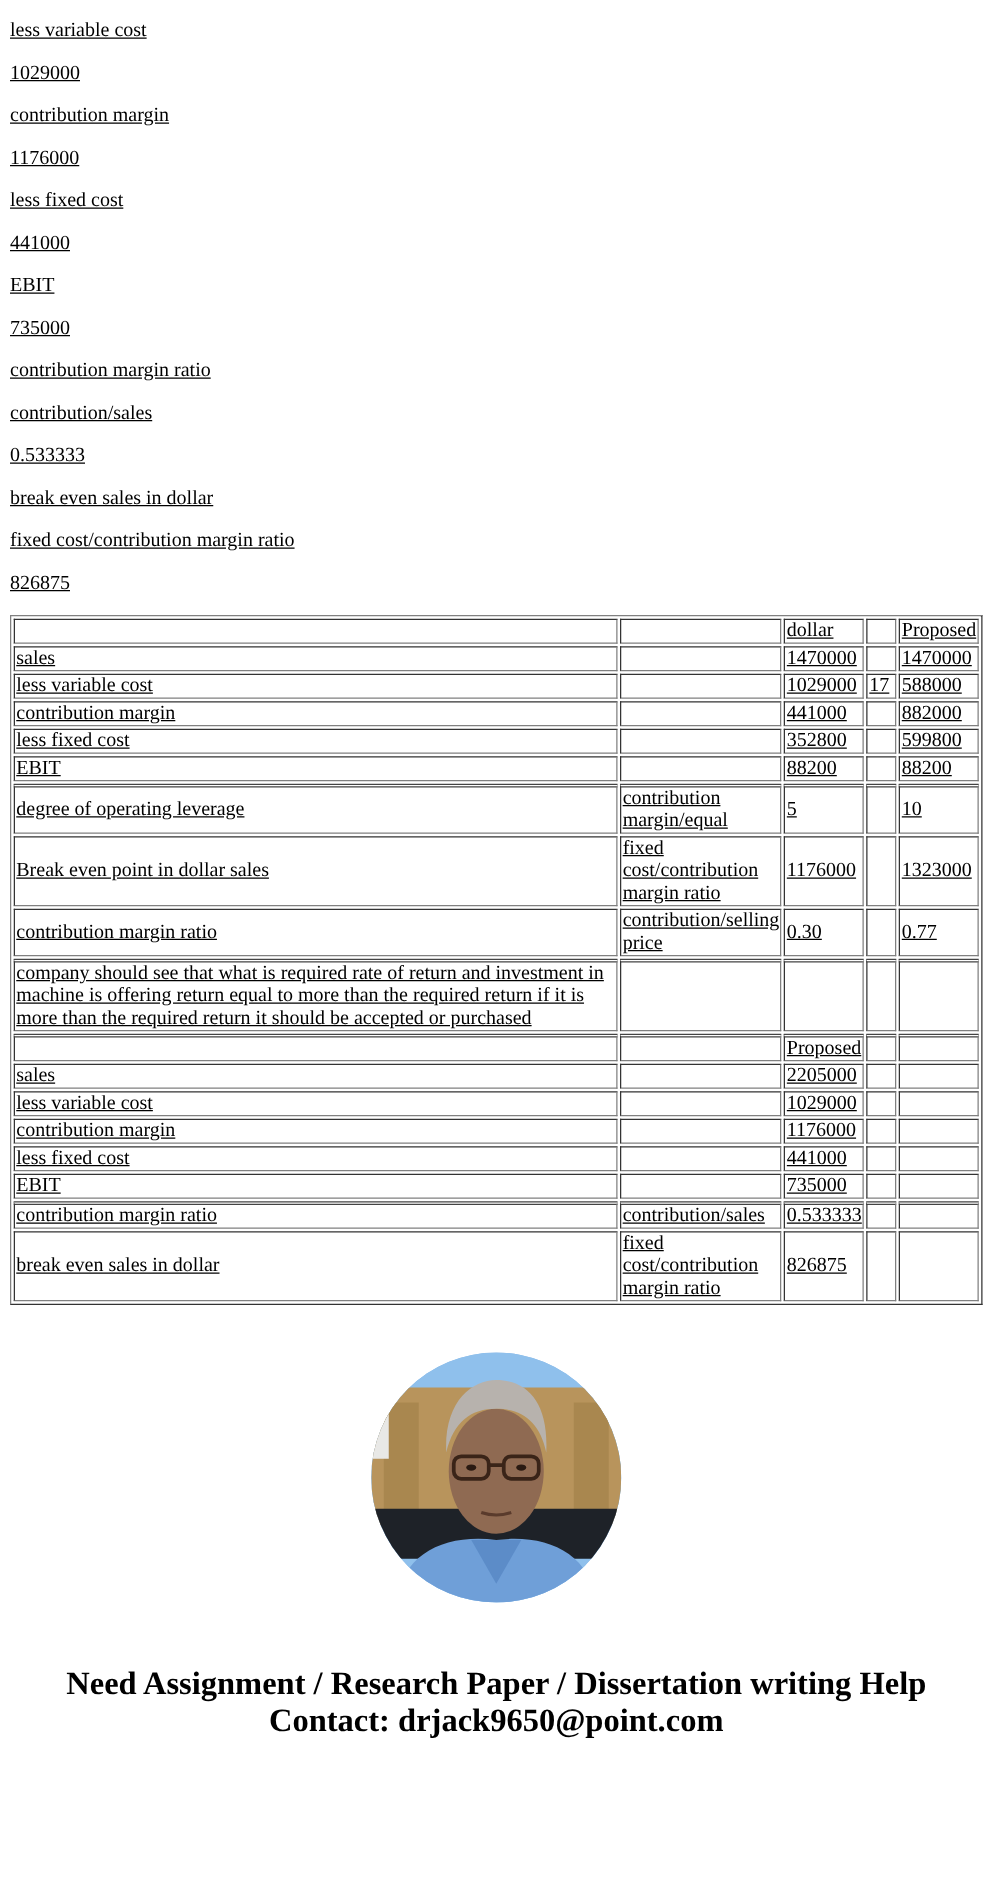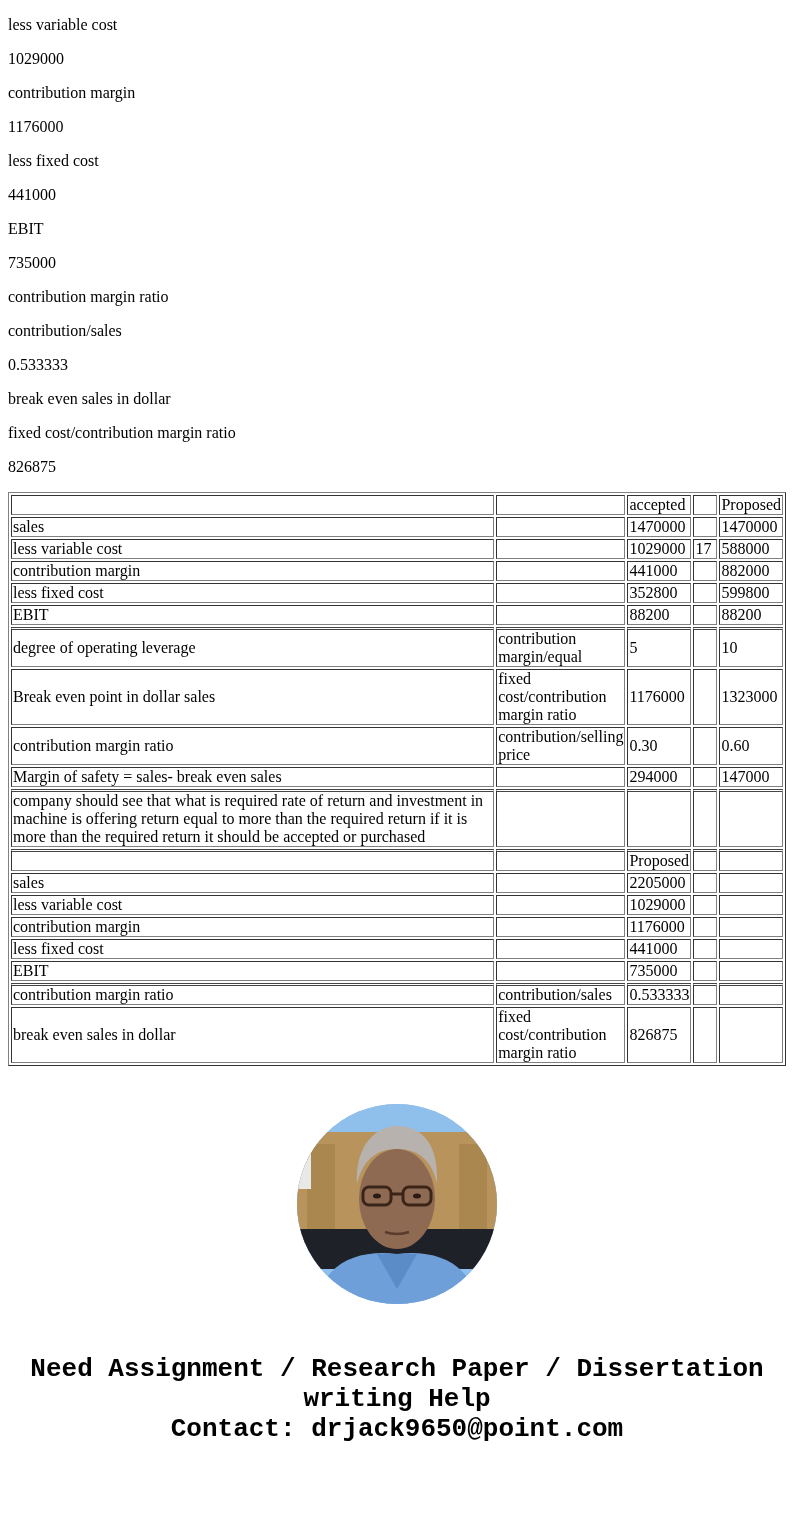--- a/index.html
+++ b/index.html
@@ -2,21 +2,21 @@
 <html><head>
   <meta charset="utf-8">
   <style>
     html, body { margin: 0; padding: 0; background: #ffffff; }
     body {
       width: 794px;
       font-family: "Liberation Serif", serif;
       font-size: 16px;
       color: #000000;
     }
-    .content { padding: 0 8px; }
+    .content { padding: 0 8px; text-decoration: underline; }
     .content p { margin: 16px 0; line-height: 18px; }
     .content p:first-child { margin-top: 16px; }
 
     table.calc {
       border-collapse: separate;
       border-spacing: 2px;
       border: 1px solid #808080;
       border-right-color: #333;
       border-bottom-color: #333;
       width: 778px;
@@ -48,21 +48,21 @@
     .avatar {
       width: 200px;
       height: 200px;
       border-radius: 50%;
       overflow: hidden;
       position: relative;
       background: #8ab8e8;
     }
     .footer {
       text-align: center;
-      font-family: Liberation Mono, monospace;
+      font-family: Liberation Serif, serif;
       font-weight: bold;
       font-size: 26px;
       line-height: 30px;
       margin-top: 50px;
       padding: 0 20px;
     }
   </style>
 </head>
 <body>
 
@@ -90,21 +90,21 @@
         <col class="c2">
         <col class="c3">
         <col class="c4">
         <col class="c5">
     </colgroup>
 
     <tbody>
       <tr>
         <td></td>
         <td></td>
-        <td>accepted</td>
+        <td>dollar</td>
         <td></td>
         <td>Proposed</td>
       </tr>
       <tr>
         <td>sales</td>
         <td></td>
         <td>1470000</td>
         <td></td>
         <td>1470000</td>
       </tr>
@@ -151,28 +151,21 @@
         <td>fixed cost/contribution margin ratio</td>
         <td>1176000</td>
         <td></td>
         <td>1323000</td>
       </tr>
       <tr>
         <td>contribution margin ratio</td>
         <td>contribution/selling price</td>
         <td>0.30</td>
         <td></td>
-        <td>0.60</td>
-      </tr>
-      <tr>
-        <td>Margin of safety = sales- break even sales</td>
-        <td></td>
-        <td>294000</td>
-        <td></td>
-        <td>147000</td>
+        <td>0.77</td>
       </tr>
     </tbody>
 
     <tbody>
       <tr>
         <td>company should see that what is required rate of return and investment in machine is offering return equal to more than the required return if it is more than the required return it should be accepted or purchased</td>
         <td></td>
         <td></td>
         <td></td>
         <td></td>

